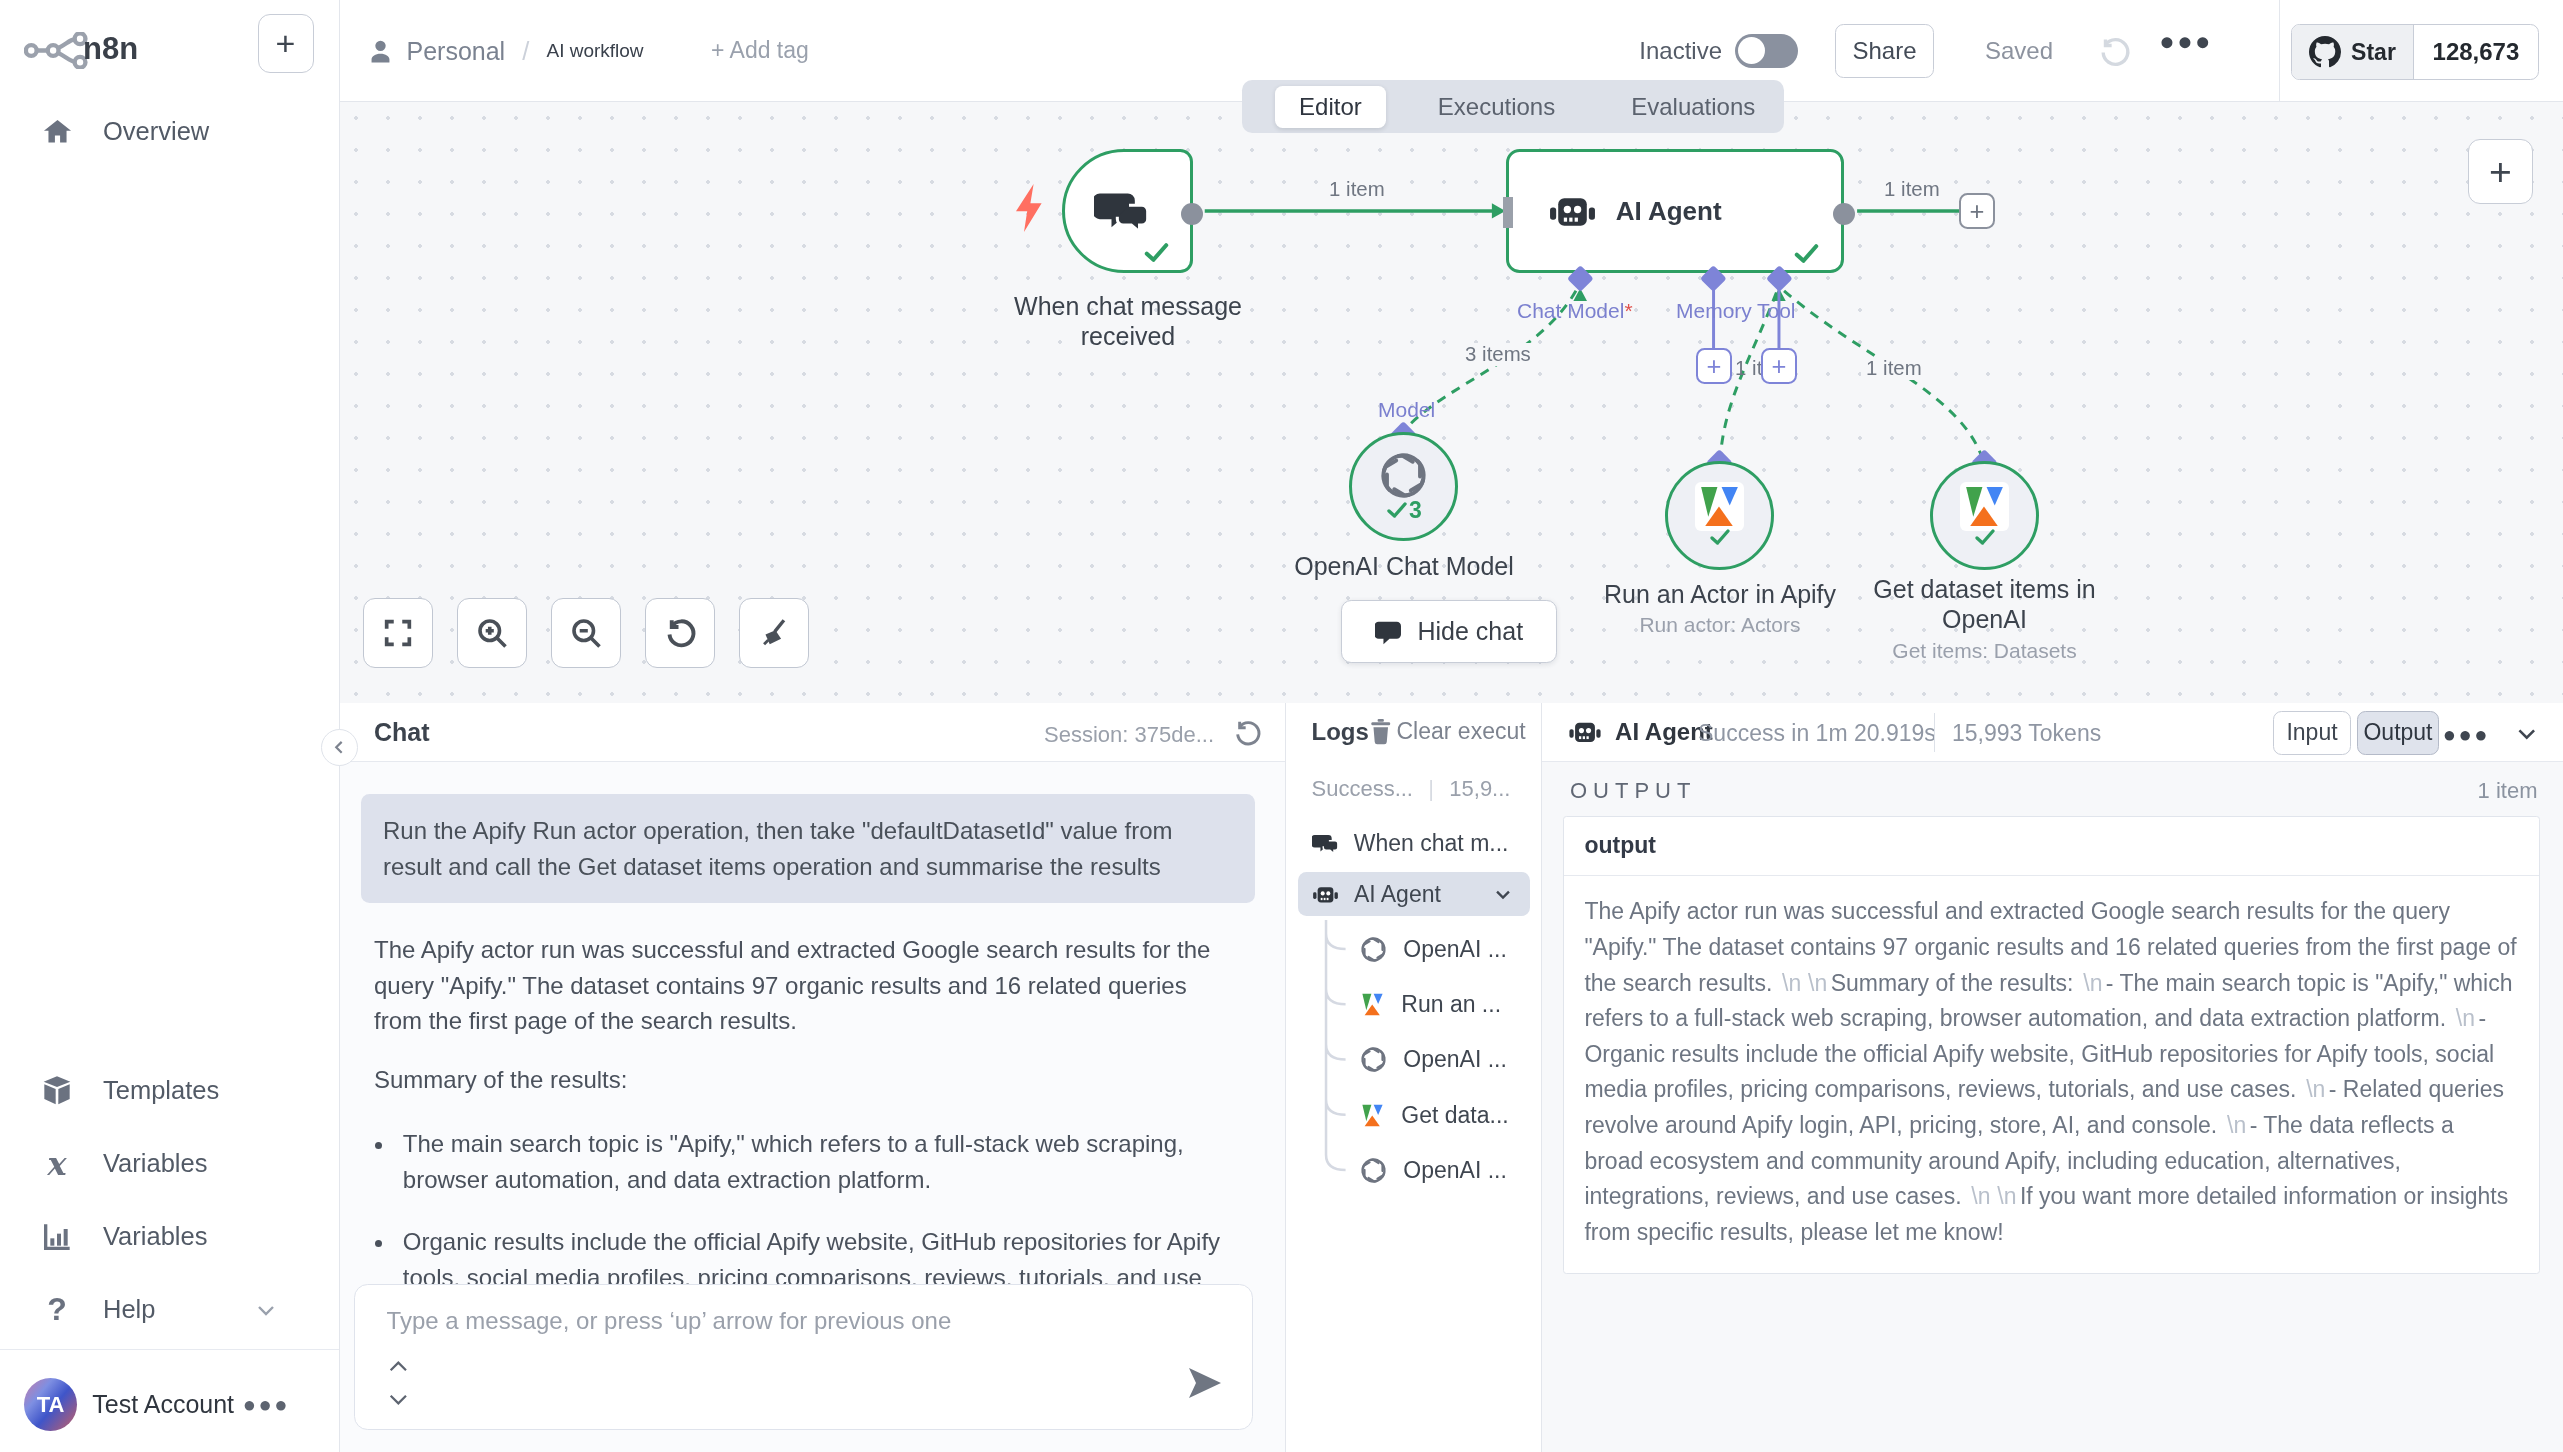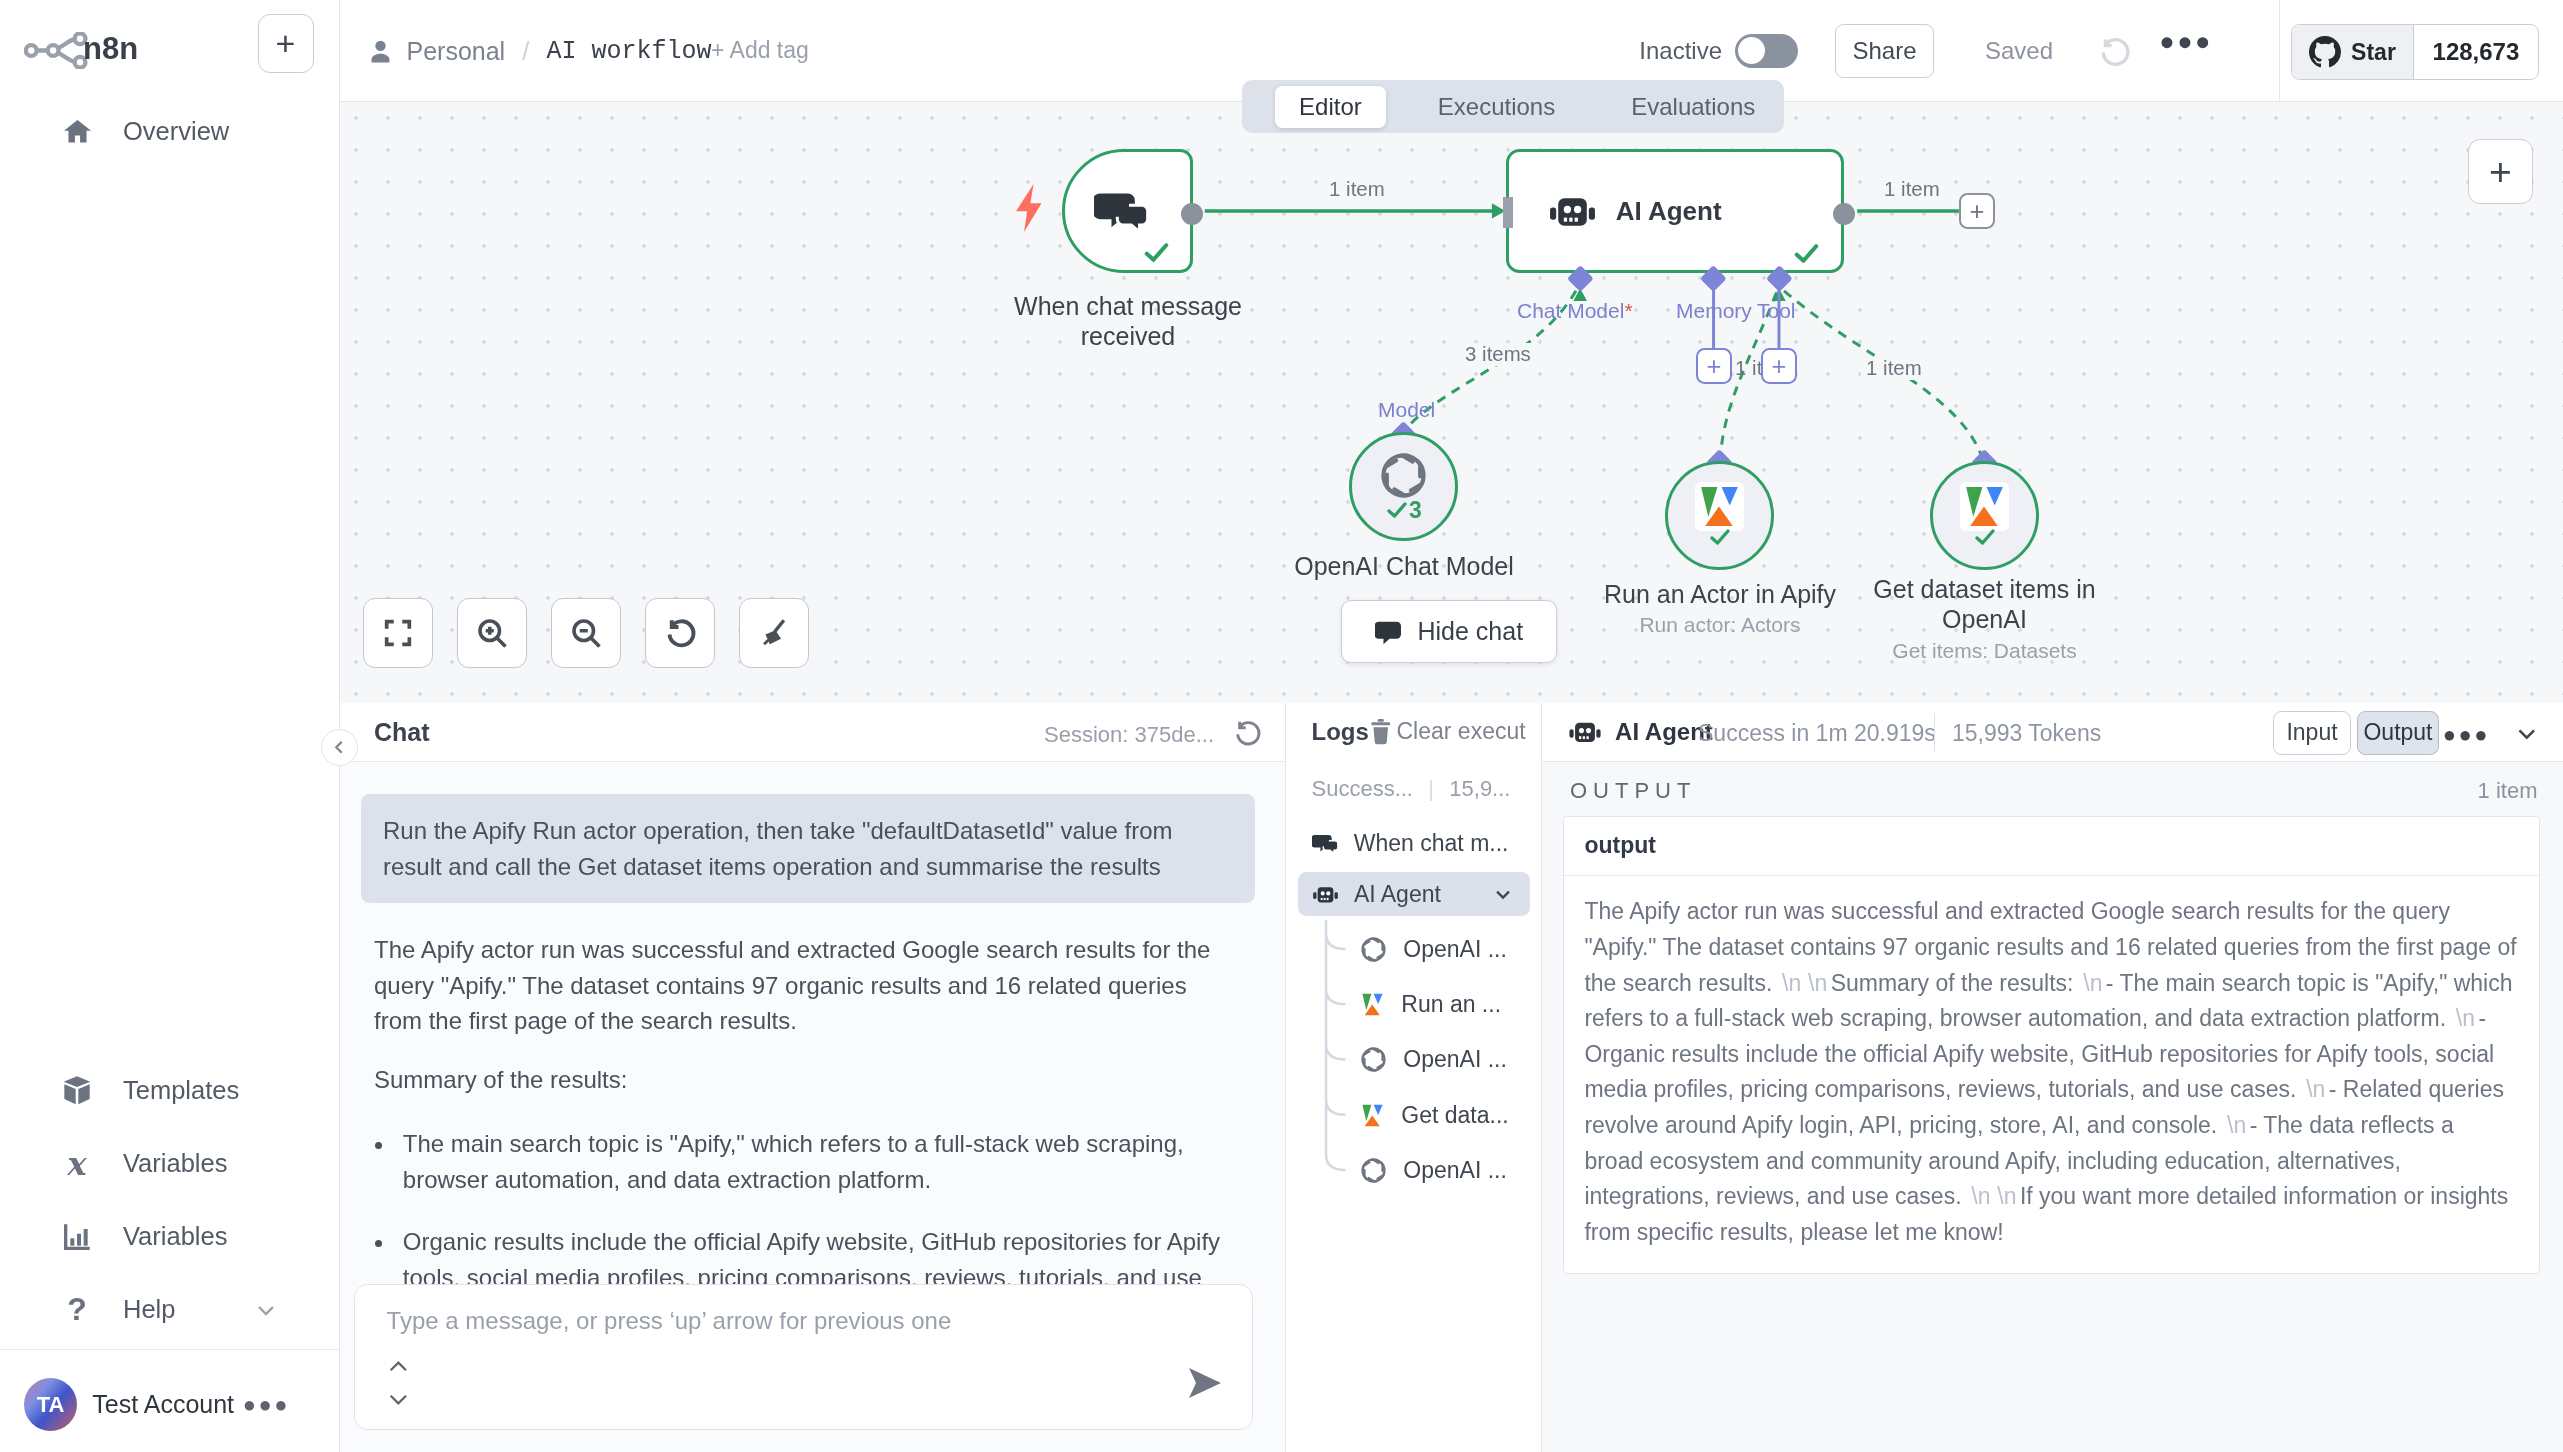--- a/index.html
+++ b/index.html
@@ -6,36 +6,36 @@
   html,body { width:2563px; height:1453px; }
   body { font-family:"Liberation Sans","DejaVu Sans",sans-serif; color:#3f4650; background:#fff; overflow:hidden; }
   .app { position:relative; width:2563px; height:1453px; display:flex; }
 
   
   .sidebar { position:relative; width:340px; height:100%; background:#fff; border-right:1.7px solid #e3e6ec; flex:0 0 auto; }
   .logo-row { position:absolute; top:0; left:0; width:100%; height:102px; }
   .logo-mark { position:absolute; left:24px; top:32px; }
   .logo-text { position:absolute; left:83px; top:31px; font-size:31px; font-weight:700; color:#3a4049; }
   .new-wf-btn { position:absolute; right:25.5px; top:13.6px; width:56px; height:59px; border:1.7px solid #c8cdd7; border-radius:12px; background:#fff; display:flex; align-items:center; justify-content:center; font-size:34px; color:#3f4650; cursor:pointer; }
-  .side-item { position:absolute; left:0; width:100%; height:53px; display:flex; align-items:center; padding-left:60px; font-size:25.5px; color:#525a66; cursor:pointer; }
+  .side-item { position:absolute; left:0; width:100%; height:53px; display:flex; align-items:center; padding-left:40px; font-size:25.5px; color:#525a66; cursor:pointer; }
   .side-item .s-ico { width:34px; height:34px; margin-right:29px; display:flex; align-items:center; justify-content:center; color:#6b7280; }
   .side-item .chev { position:absolute; right:61px; color:#9aa1ad; }
   .side-divider { position:absolute; left:0; top:1349px; width:100%; border-top:1.7px solid #e7eaf0; }
   .account-row { position:absolute; left:0; top:1369px; width:100%; height:71px; display:flex; align-items:center; }
   .avatar { width:53px; height:53px; border-radius:50%; margin-left:24px; background:linear-gradient(130deg,#c87ba6 0%,#7e8fe2 30%,#3f55c9 55%,#c95f63 100%); color:#fff; font-size:22px; font-weight:700; display:flex; align-items:center; justify-content:center; }
   .account-name { margin-left:15.3px; font-size:25px; font-weight:500; color:#30363f; }
   .account-dots { position:absolute; right:49px; letter-spacing:2.5px; font-size:22px; color:#5d6470; cursor:pointer; }
 
   
   .main { position:relative; flex:1; height:100%; }
   .topbar { position:absolute; top:0; left:0; width:2223px; height:102px; background:#fff; border-bottom:1.7px solid #e3e6ec; z-index:6; }
   .crumbs { position:absolute; left:25.5px; top:0; height:102px; display:flex; align-items:center; gap:12px; }
   .crumb-project { font-size:25px; color:#7a8290; }
   .crumb-sep { font-size:25.5px; color:#ccd1da; margin:0 5.1px; }
-  .crumb-wf { font-size:25px; font-weight:500; color:#3a414c;font-family:Liberation Mono, monospace; }
+  .crumb-wf { font-size:19px; font-weight:500; color:#3a414c; }
   .add-tag { position:absolute; left:371px; top:37px; font-size:23px; color:#9aa1ad; cursor:pointer; }
   .inactive-label { position:absolute; right:841px; top:37px; font-size:24px; color:#555c68; }
   .toggle { position:absolute; right:765px; top:34px; width:63px; height:34px; border-radius:17px; background:#8a919f; cursor:pointer; }
   .toggle .knob { position:absolute; left:3.4px; top:3.4px; width:27px; height:27px; border-radius:50%; background:#fff; }
   .share-btn { position:absolute; right:629px; top:24px; width:99px; height:54px; border:1.7px solid #c8cdd7; border-radius:8.5px; background:#fff; font-size:24px; color:#434b57; display:flex; align-items:center; justify-content:center; cursor:pointer; }
   .saved-label { position:absolute; right:510px; top:37px; font-size:24px; color:#8d939f; }
   .history-ico { position:absolute; right:429px; top:34px; color:#d4d9e0; cursor:pointer; }
   .menu-dots { position:absolute; right:350px; top:27px; font-size:25.5px; letter-spacing:2.5px; color:#3f4650; cursor:pointer; }
   .tb-divider { position:absolute; right:283px; top:0px; height:102px; border-left:1.7px solid #e3e6ec; }
   .gh-star { position:absolute; right:24px; top:24px; height:56px; border:1.7px solid #c8cdd7; border-radius:8.5px; display:flex; overflow:hidden; cursor:pointer; background:#fff; }

